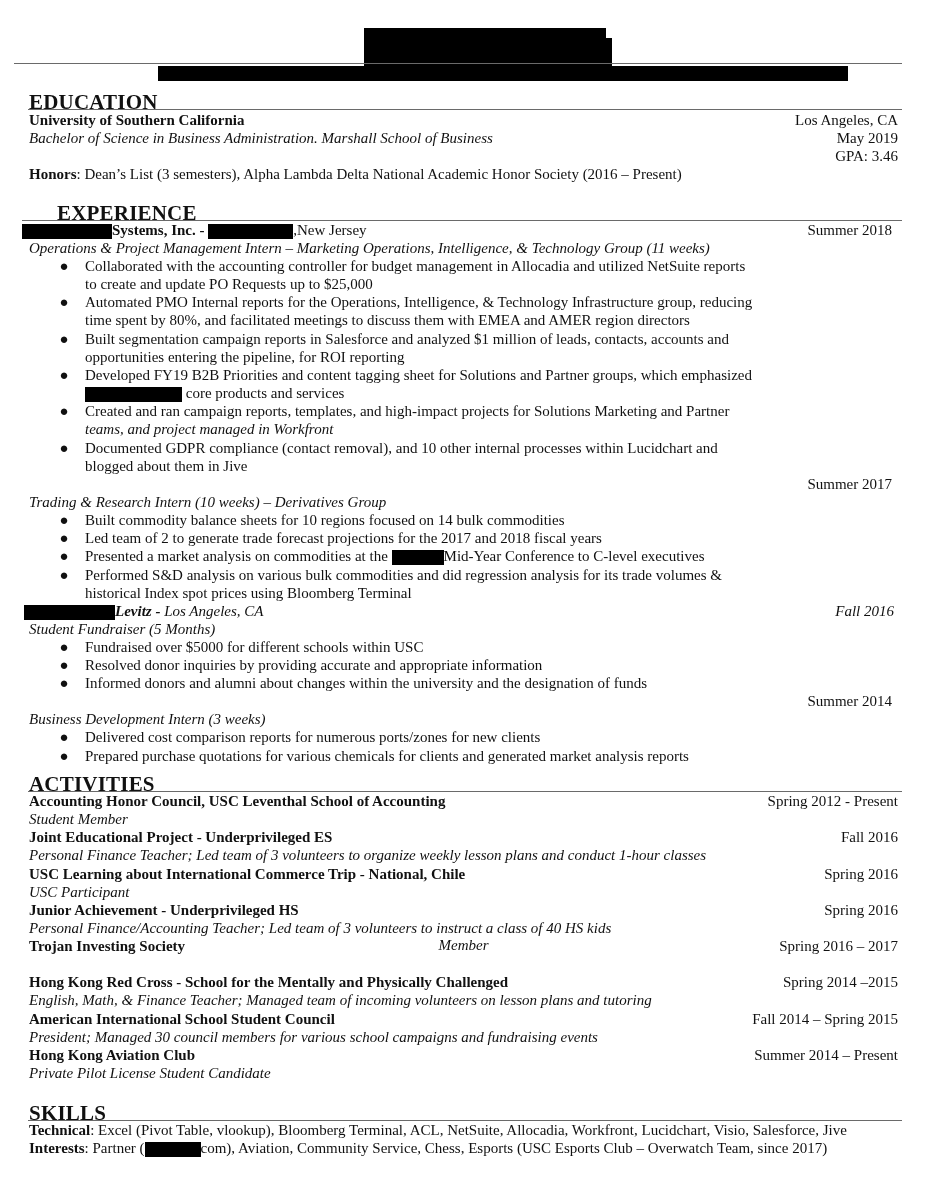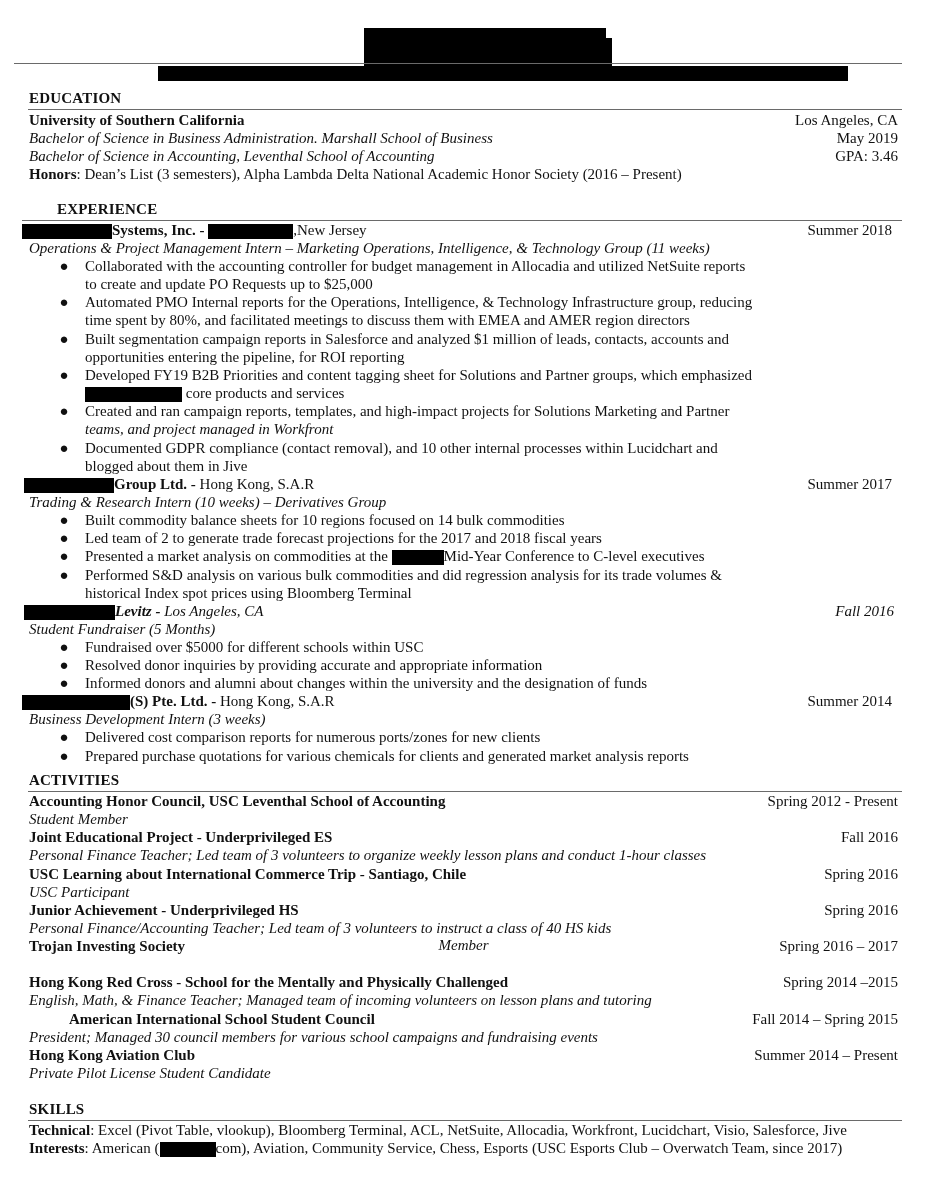--- a/index.html
+++ b/index.html
@@ -1,21 +1,21 @@
 <!DOCTYPE html>
 <html><head>
 <meta charset="utf-8">
 <style>
   html, body { margin:0; padding:0; background:#fff; }
   body { width:938px; height:1182px; position:relative; overflow:hidden;
          font-family:"Liberation Serif", "DejaVu Serif", serif; color:#111; font-size:15px; }
   .abs { position:absolute; }
   .redact { background:#000; display:inline-block; vertical-align:middle; }
   .line { position:absolute; left:28px; right:36px; height:1px; background:#6a6a6a; }
-  .sec { position:absolute; left:29px; font-weight:bold; font-size:15px; letter-spacing:0.2px; }
+  .sec { position:absolute; left:29px; font-weight:bold; font-size:21px; letter-spacing:0.2px; }
   .row { position:absolute; left:29px; right:40px; height:18px; line-height:18px; white-space:nowrap; }
   .row .l { position:absolute; left:0; }
   .row .r { position:absolute; right:0; }
   .b { font-weight:bold; }
   .i { font-style:italic; }
   .bul { position:absolute; left:56px; width:16px; text-align:center; line-height:18px; }
   .btxt { position:absolute; left:85px; line-height:18px; white-space:nowrap; }
 </style>
 </head>
 <body>
@@ -31,21 +31,20 @@
 <div class="line" style="top:109px;"></div>
 <div class="row" style="top:111px;">
   <span class="l b">University of Southern California</span>
   <span class="r">Los Angeles, CA</span>
 </div>
 <div class="row" style="top:129px;">
   <span class="l i">Bachelor of Science in Business Administration. Marshall School of Business</span>
   <span class="r">May 2019</span>
 </div>
 <div class="row" style="top:147px;">
-  <span class="l i">Bachelor of Science in Accounting, Leventhal School of Accounting</span>
   <span class="r">GPA: 3.46</span>
 </div>
 <div class="row" style="top:165px;">
   <span class="l"><span class="b">Honors</span><span>: Dean’s List (3 semesters), Alpha Lambda Delta National Academic Honor Society (2016 – Present)</span></span>
 </div>
 
 <div class="sec" style="top:201px;margin-left:28px;">EXPERIENCE</div>
 <div class="line" style="top:220px;left:22px;"></div>
 
 <div class="row" style="top:221px;left:22px;right:46px;">
@@ -66,21 +65,20 @@
 <div class="btxt" style="top:366px;">Developed FY19 B2B Priorities and content tagging sheet for Solutions and Partner groups, which emphasized</div>
 <div class="btxt" style="top:384px;"><span class="redact" style="width:97px;height:15px;"></span> <span>core products and services</span></div>
 <span class="bul abs" style="top:402px;">●</span>
 <div class="btxt" style="top:402px;">Created and ran campaign reports, templates, and high-impact projects for Solutions Marketing and Partner</div>
 <div class="btxt" style="top:420px;font-style:italic;">teams, and project managed in Workfront</div>
 <span class="bul abs" style="top:439px;">●</span>
 <div class="btxt" style="top:439px;">Documented GDPR compliance (contact removal), and 10 other internal processes within Lucidchart and</div>
 <div class="btxt" style="top:457px;">blogged about them in Jive</div>
 
 <div class="row" style="top:475px;left:24px;right:46px;">
-  <span class="l"><span class="redact" style="width:90px;height:15px;"></span><span class="b">Group Ltd. -</span><span> Hong Kong, S.A.R</span></span>
   <span class="r">Summer 2017</span>
 </div>
 <div class="row i" style="top:493px;">Trading &amp; Research Intern (10 weeks) – Derivatives Group</div>
 <span class="bul abs" style="top:511px;">●</span>
 <div class="btxt" style="top:511px;">Built commodity balance sheets for 10 regions focused on 14 bulk commodities</div>
 <span class="bul abs" style="top:529px;">●</span>
 <div class="btxt" style="top:529px;">Led team of 2 to generate trade forecast projections for the 2017 and 2018 fiscal years</div>
 <span class="bul abs" style="top:547px;">●</span>
 <div class="btxt" style="top:547px;"><span>Presented a market analysis on commodities at the</span> <span class="redact" style="width:52px;height:15px;"></span><span>Mid-Year Conference to C-level executives</span></div>
 <span class="bul abs" style="top:566px;">●</span>
@@ -93,21 +91,20 @@
 </div>
 <div class="row i" style="top:620px;">Student Fundraiser (5 Months)</div>
 <span class="bul abs" style="top:638px;">●</span>
 <div class="btxt" style="top:638px;">Fundraised over $5000 for different schools within USC</div>
 <span class="bul abs" style="top:656px;">●</span>
 <div class="btxt" style="top:656px;">Resolved donor inquiries by providing accurate and appropriate information</div>
 <span class="bul abs" style="top:674px;">●</span>
 <div class="btxt" style="top:674px;">Informed donors and alumni about changes within the university and the designation of funds</div>
 
 <div class="row" style="top:692px;left:22px;right:46px;">
-  <span class="l"><span class="redact" style="width:108px;height:15px;"></span><span class="b">(S) Pte. Ltd. -</span><span> Hong Kong, S.A.R</span></span>
   <span class="r">Summer 2014</span>
 </div>
 <div class="row i" style="top:710px;">Business Development Intern (3 weeks)</div>
 <span class="bul abs" style="top:728px;">●</span>
 <div class="btxt" style="top:728px;">Delivered cost comparison reports for numerous ports/zones for new clients</div>
 <span class="bul abs" style="top:747px;">●</span>
 <div class="btxt" style="top:747px;">Prepared purchase quotations for various chemicals for clients and generated market analysis reports</div>
 
 <div class="sec" style="top:772px;">ACTIVITIES</div>
 <div class="line" style="top:791px;"></div>
@@ -118,21 +115,21 @@
 </div>
 <div class="row i" style="top:810px;">Student Member</div>
 
 <div class="row" style="top:828px;">
   <span class="l b">Joint Educational Project - Underprivileged ES</span>
   <span class="r">Fall 2016</span>
 </div>
 <div class="row i" style="top:846px;">Personal Finance Teacher; Led team of 3 volunteers to organize weekly lesson plans and conduct 1-hour classes</div>
 
 <div class="row" style="top:865px;">
-  <span class="l b">USC Learning about International Commerce Trip - Santiago, Chile</span>
+  <span class="l b">USC Learning about International Commerce Trip - National, Chile</span>
   <span class="r">Spring 2016</span>
 </div>
 <div class="row i" style="top:883px;">USC Participant</div>
 
 <div class="row" style="top:901px;">
   <span class="l b">Junior Achievement - Underprivileged HS</span>
   <span class="r">Spring 2016</span>
 </div>
 <div class="row i" style="top:919px;">Personal Finance/Accounting Teacher; Led team of 3 volunteers to instruct a class of 40 HS kids</div>
 
@@ -141,32 +138,32 @@
   <span class="r">Spring 2016 – 2017</span>
 </div>
 <div class="row i" style="top:936px;text-align:center;">Member</div>
 
 <div class="row" style="top:973px;">
   <span class="l b">Hong Kong Red Cross - School for the Mentally and Physically Challenged</span>
   <span class="r">Spring 2014 –2015</span>
 </div>
 <div class="row i" style="top:991px;">English, Math, &amp; Finance Teacher; Managed team of incoming volunteers on lesson plans and tutoring</div>
 
-<div class="row" style="top:1010px;margin-left:40px;">
+<div class="row" style="top:1010px;">
   <span class="l b">American International School Student Council</span>
   <span class="r">Fall 2014 – Spring 2015</span>
 </div>
 <div class="row i" style="top:1028px;">President; Managed 30 council members for various school campaigns and fundraising events</div>
 
 <div class="row" style="top:1046px;">
   <span class="l b">Hong Kong Aviation Club</span>
   <span class="r">Summer 2014 – Present</span>
 </div>
 <div class="row i" style="top:1064px;">Private Pilot License Student Candidate</div>
 
 <div class="sec" style="top:1101px;">SKILLS</div>
 <div class="line" style="top:1120px;"></div>
 <div class="row" style="top:1121px;">
   <span class="l"><span class="b">Technical</span><span>: Excel (Pivot Table, vlookup), Bloomberg Terminal, ACL, NetSuite, Allocadia, Workfront, Lucidchart, Visio, Salesforce, Jive</span></span>
 </div>
 <div class="row" style="top:1139px;">
-  <span class="l"><span class="b">Interests</span><span>: American (</span><span class="redact" style="width:56px;height:15px;"></span><span>com), Aviation, Community Service, Chess, Esports (USC Esports Club – Overwatch Team, since 2017)</span></span>
+  <span class="l"><span class="b">Interests</span><span>: Partner (</span><span class="redact" style="width:56px;height:15px;"></span><span>com), Aviation, Community Service, Chess, Esports (USC Esports Club – Overwatch Team, since 2017)</span></span>
 </div>
 
 </body></html>

